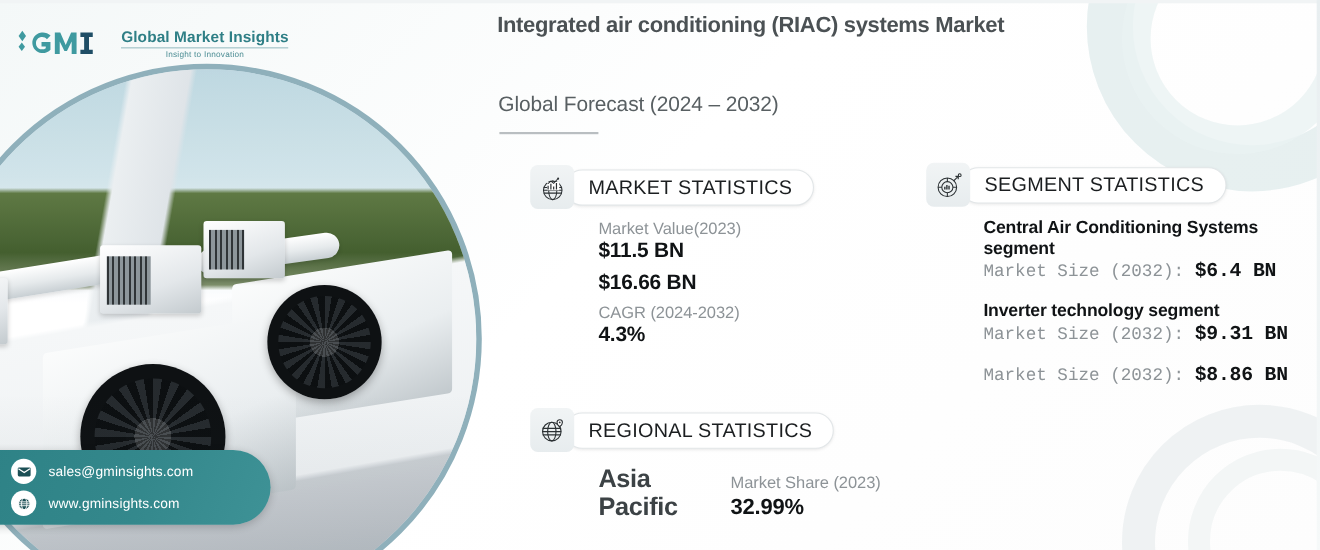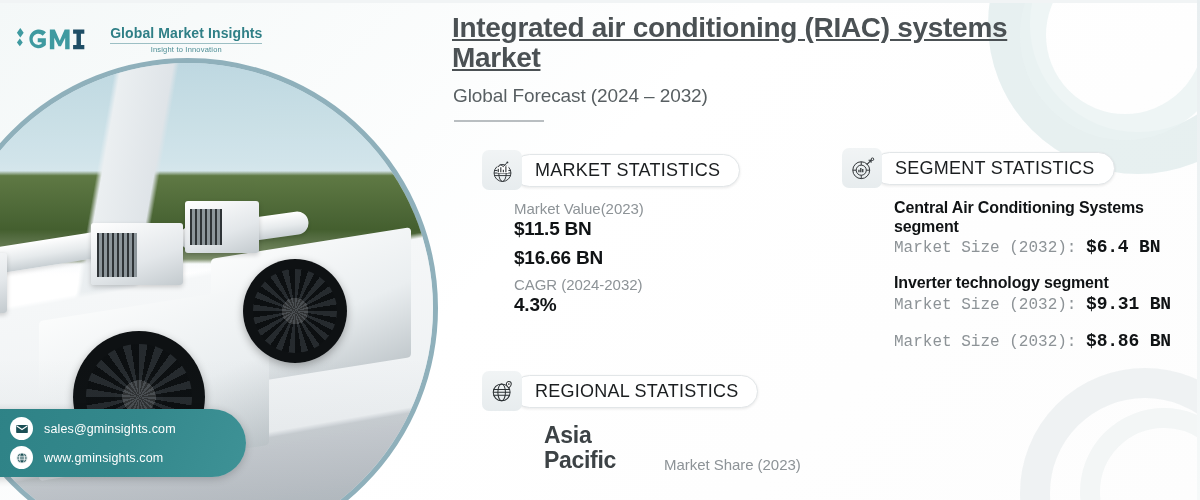--- a/index.html
+++ b/index.html
@@ -156,22 +156,22 @@
   }
   .contact-ic svg { width:14px; height:14px; display:block; }
   .contact-txt {
     color:#ffffff; font-size:12.5px; letter-spacing:.15px;
   }
 
   
   .content { position:absolute; left:452px; top:0; width:748px; height:500px; }
   .title {
     position:absolute; left:0; top:13px; width:560px;
-    font-size:28px; font-weight:700; line-height:1.07;
-    color:#4b5154; letter-spacing:-.3px;text-decoration:underline;
+    font-size:20px; font-weight:700; line-height:1.07;
+    color:#4b5154; letter-spacing:-.3px;
   }
   .subtitle {
     position:absolute; left:1px; top:85px;
     font-size:19px; color:#585f62; letter-spacing:-.1px;
   }
   .divider {
     position:absolute; left:2px; top:120px;
     width:90px; height:2px; background:#b9bec1;
   }
 
@@ -197,21 +197,21 @@
     box-shadow:0 1px 3px rgba(0,0,0,.09);
     font-size:18px; font-weight:500; color:#1b1e20;
     letter-spacing:.25px; white-space:nowrap;
   }
 
   .stat-label { font-size:15px; color:#8d9397; letter-spacing:-.05px; }
   .stat-value { font-size:19px; font-weight:700; color:#101315; letter-spacing:-.2px; }
 
   
   .ms { left:30px; top:150px; }
-  .ms-body { margin-left:32px; margin-top:10px; }
+  .ms-body { margin-left:62px; margin-top:10px; }
   .ms-row { margin-bottom:7px; }
   .ms-row .stat-value { margin-top:1px; }
 
   
   .rs { left:30px; top:371px; }
   .rs-body { margin-left:62px; margin-top:12px; display:flex; align-items:flex-end; gap:48px; }
   .region-name {
     font-size:23px; font-weight:700; color:#3c4245;
     line-height:1.08; letter-spacing:-.3px; white-space:pre-line;
   }
@@ -362,20 +362,21 @@
             <circle cx="23.5" cy="7.1" r="1" fill="#2b3033" stroke="none"></circle>
           </svg>
         </span>
         <span class="pill">REGIONAL STATISTICS</span>
       </div>
       <div class="rs-body">
         <div class="region-name">Asia
 Pacific</div>
         <div class="rs-right">
           <div class="stat-label">Market Share (2023)</div>
+          <div class="stat-value">32.99%</div>
         </div>
       </div>
     </div>
 
     <div class="sec ss">
       <div class="sec-head">
         <span class="sec-ic">
           <svg viewBox="0 0 32 32" fill="none" stroke="#2b3033" stroke-width="1.15">
             <circle cx="14.5" cy="18" r="10"></circle>
             <circle cx="14.5" cy="18" r="6"></circle>

